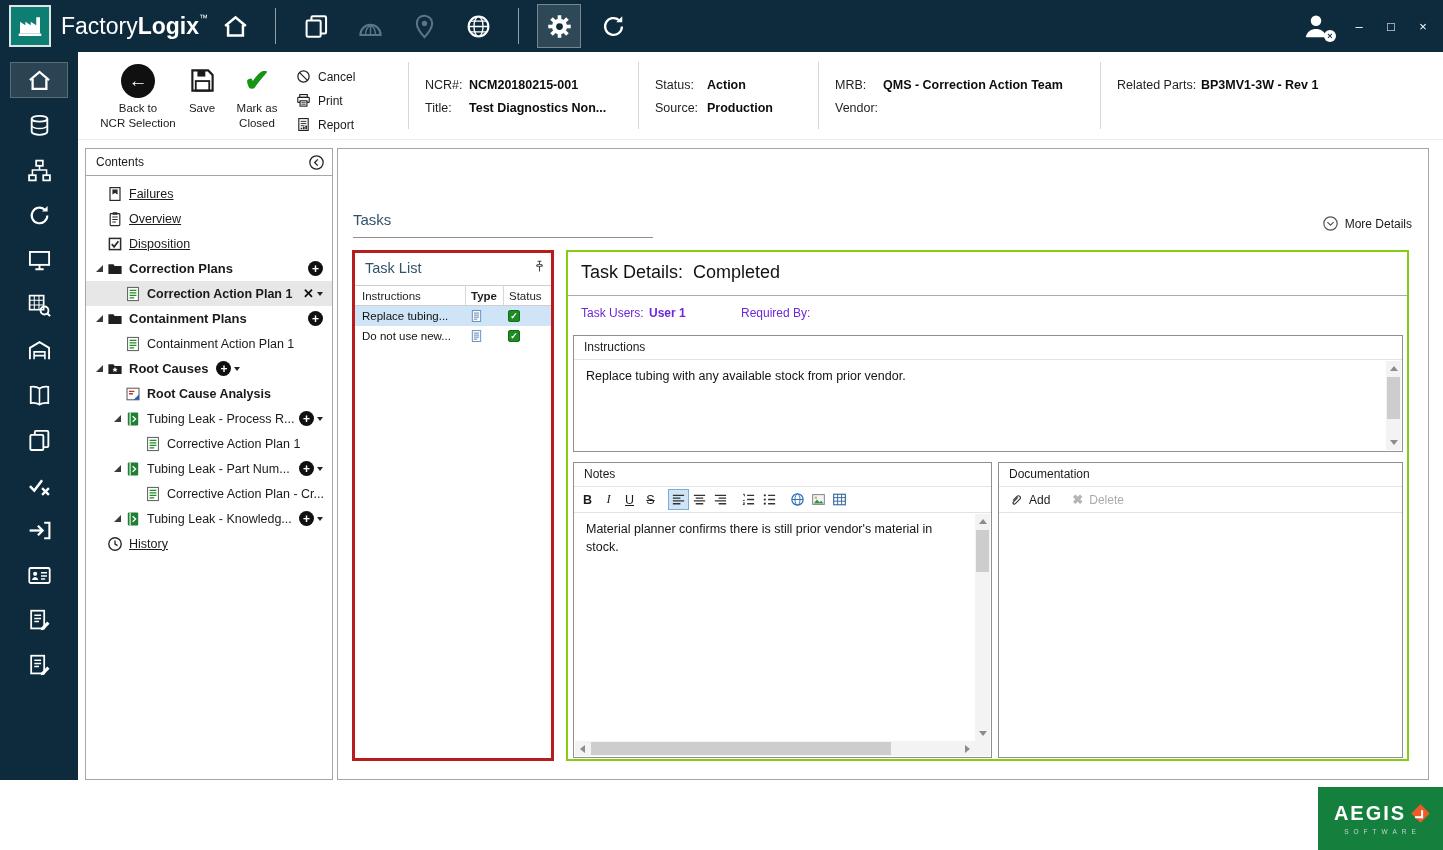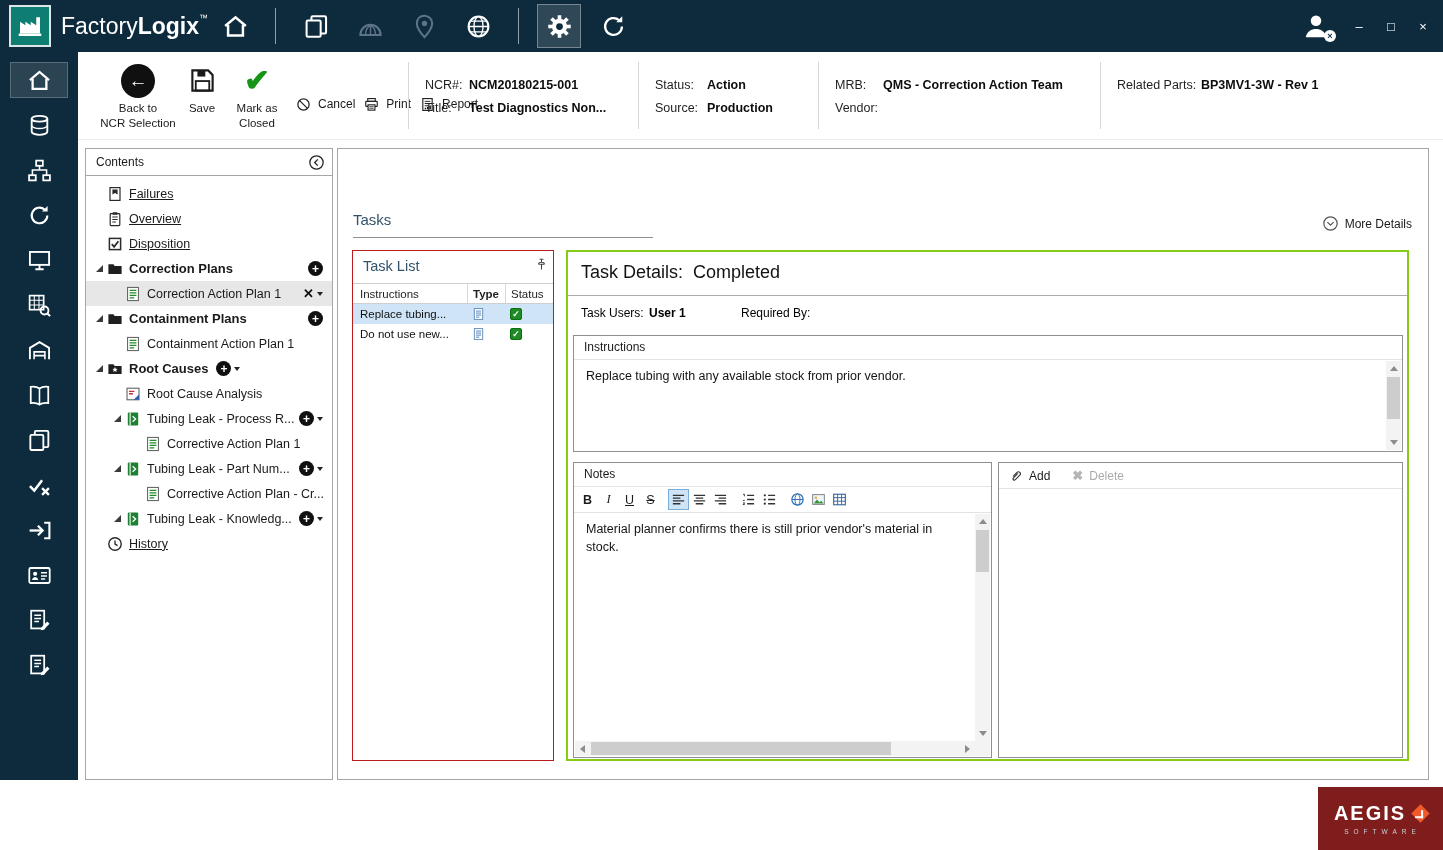--- a/index.html
+++ b/index.html
@@ -35,21 +35,21 @@
 
 .toolbar{position:absolute;left:78px;top:52px;right:0;height:88px;background:#fff;display:flex;border-bottom:1px solid #ececec;}
 .tb-actions{display:flex;padding:10px 4px 0 20px;width:330px;flex:none;}
 .tb-btn{display:flex;flex-direction:column;align-items:center;flex:none;}
 .tb-btn .big{height:37px;display:flex;align-items:center;justify-content:center;}
 .w80{width:80px;} .w48{width:48px;} .w62{width:62px;}
 .back-circle{width:34px;height:34px;border-radius:50%;background:#101010;color:#fff;font-size:19px;font-weight:bold;display:flex;align-items:center;justify-content:center;}
 .tb-lbl{font-size:11.5px;color:#1a1a1a;text-align:center;line-height:1.3;margin-top:2px;}
 .green-check{color:#159415;font-size:31px;font-weight:bold;line-height:1;}
 .floppy{width:27px;height:27px;color:#1a1a1a;}
-.tb-stack{display:flex;flex-direction:row;gap:9px;padding-top:7px;margin-left:8px;}
+.tb-stack{display:flex;flex-direction:column;gap:9px;padding-top:7px;margin-left:8px;}
 .mini{display:flex;align-items:center;gap:7px;font-size:12px;color:#1a1a1a;}
 .mini svg{width:15px;height:15px;color:#222;flex:none;}
 .tb-div{width:1px;background:#d7d7d7;margin:10px 0;flex:none;}
 .tb-group{padding:26px 0 0 16px;}
 .g1{width:229px;flex:none;} .g2{width:179px;flex:none;} .g3{width:281px;flex:none;} .g4{flex:1;}
 .f-row{display:flex;margin-bottom:9px;font-size:12.5px;}
 .f-lbl{color:#1f1f1f;flex:none;}
 .f-val{font-weight:bold;color:#0d0d0d;white-space:nowrap;}
 .lw44{width:44px;} .lw52{width:52px;} .lw48{width:48px;} .lw84{width:84px;}
 
@@ -59,60 +59,60 @@
 .ct-collapse{margin-left:auto;width:17px;height:17px;color:#222;}
 .ct-collapse svg{width:17px;height:17px;display:block;}
 .tree{padding-top:5px;}
 .trow{display:flex;align-items:center;height:25px;font-size:12.5px;color:#1a1a1a;}
 .lvl0{padding-left:8px;} .lvl1{padding-left:26px;} .lvl2{padding-left:46px;text-align:right;}
 .exp{width:13px;height:13px;flex:none;position:relative;}
 .exp.on::after{content:"";position:absolute;left:2px;top:3px;border-left:7px solid transparent;border-bottom:7px solid #3a3a3a;}
 .ti{width:16px;height:16px;margin-right:6px;flex:none;}
 .ti svg{width:16px;height:16px;display:block;}
 .tlink{text-decoration:underline;}
-.tbold{font-weight:normal;}
+.tbold{font-weight:bold;}
 .tbig{font-weight:bold;font-size:13px;}
 .trow.selected{background:#e7e7e7;}
 .plus{width:15px;height:15px;border-radius:50%;background:#101010;color:#fff;font-size:12px;font-weight:bold;display:flex;align-items:center;justify-content:center;line-height:0;flex:none;}
 .drop{width:0;height:0;border-left:3.5px solid transparent;border-right:3.5px solid transparent;border-top:4.5px solid #222;margin-left:3px;flex:none;}
 .xdel{font-weight:bold;font-size:13px;color:#111;line-height:1;}
 .mla{margin-left:auto;margin-right:9px;display:flex;align-items:center;}
 .ml8{margin-left:8px;display:flex;align-items:center;}
 
 
 .main{position:absolute;left:337px;top:148px;width:1092px;height:632px;border:1px solid #a6a6a6;background:#fff;}
 .m-head{position:absolute;left:0;top:0;right:0;height:52px;border-bottom:1px solid #a6a6a6;}
 .m-title{position:absolute;left:15px;top:12px;font-size:20px;color:#121212;white-space:pre;}
 .construction{position:absolute;right:15px;top:16px;display:flex;align-items:center;gap:7px;font-size:12px;color:#1b1b1b;}
 .construction svg{width:19px;height:19px;color:#16334c;}
 .tasks-lbl{position:absolute;left:15px;top:62px;width:300px;font-size:15px;color:#33536b;padding-bottom:9px;border-bottom:1px solid #8f8f8f;}
 .more{position:absolute;right:16px;top:66px;display:flex;align-items:center;gap:6px;font-size:12px;color:#1b1b1b;}
 .more svg{width:17px;height:17px;color:#555;}
 
 
-.tlp{position:absolute;left:14px;top:101px;width:202px;height:511px;border:1px solid #b91c1c;}
+.tlp{position:absolute;left:14px;top:101px;width:202px;height:511px;border:3px solid #b91c1c;}
 .tl-title{padding:7px 0 9px 10px;font-size:14.5px;color:#33536b;}
 .pinbtn{position:absolute;top:7px;right:5px;width:13px;height:13px;color:#444;}
 .pinbtn svg{width:13px;height:13px;display:block;}
 .tl-cols{display:flex;height:21px;border-top:1px solid #cfcfcf;border-bottom:1px solid #cfcfcf;align-items:stretch;font-size:11.5px;color:#1f1f1f;}
 .cc1{flex:1;padding-left:7px;display:flex;align-items:center;}
 .cc2{width:38px;border-left:1px solid #d8d8d8;padding-left:5px;display:flex;align-items:center;font-weight:bold;}
 .cc3{width:48px;border-left:1px solid #d8d8d8;padding-left:5px;display:flex;align-items:center;}
 .tl-row{display:flex;height:20px;align-items:stretch;font-size:11.5px;color:#111;}
 .tl-row.sel{background:#cfe5f7;}
 .tl-row .cc2,.tl-row .cc3{border-left:none;}
 .gcheck{width:12px;height:12px;background:#1f8b24;border:1px solid #0f6f14;border-radius:2px;color:#fff;font-size:9px;font-weight:bold;display:flex;align-items:center;justify-content:center;line-height:1;}
 .typeicon{width:13px;height:14px;}
 .typeicon svg{width:13px;height:14px;display:block;}
 
 
 .dp{position:absolute;left:228px;top:101px;right:19px;height:511px;border:2px solid #84cc16;}
 .dp-head{height:44px;border-bottom:1px solid #ababab;position:relative;}
 .dp-title{position:absolute;left:13px;top:10px;font-size:18px;color:#121212;white-space:pre;}
-.dp-users{height:36px;display:flex;align-items:flex-start;padding:10px 0 0 13px;font-size:12px;color:#000000;}
+.dp-users{height:36px;display:flex;align-items:flex-start;padding:10px 0 0 13px;font-size:12px;color:#6d28d9;}
 .u-lbl{width:68px;flex:none;} .u-val{width:92px;flex:none;font-weight:bold;}
 .dp-body{padding:3px 4px 0 5px;}
 .fs{border:1px solid #909090;position:relative;background:#fff;}
 .fs-lab{font-size:12px;color:#1b1b1b;padding:4px 10px 3px;border-bottom:1px solid #e3e3e3;height:24px;}
 .fs-instr{height:117px;margin-bottom:10px;}
 .fs-text{padding:8px 26px 6px 12px;font-size:12.5px;color:#141414;line-height:1.35;}
 .bottom-row{display:flex;gap:6px;}
 .fs-notes{width:419px;height:296px;flex:none;}
 .fs-doc{flex:1;height:296px;}
 .nt-bar{height:26px;display:flex;align-items:center;padding-left:3px;border-bottom:1px solid #e3e3e3;}
@@ -141,21 +141,21 @@
 .hs .a{position:absolute;top:0;width:15px;height:15px;display:flex;align-items:center;justify-content:center;}
 .hs .lf{left:0;} .hs .rt{right:0;}
 .hs .thumb{position:absolute;top:1px;bottom:1px;left:16px;width:300px;background:#cdcdcd;}
 .corner{position:absolute;right:1px;bottom:1px;width:15px;height:15px;background:#f3f3f3;}
 .tri-u{width:0;height:0;border-left:4px solid transparent;border-right:4px solid transparent;border-bottom:5px solid #8c8c8c;}
 .tri-d{width:0;height:0;border-left:4px solid transparent;border-right:4px solid transparent;border-top:5px solid #8c8c8c;}
 .tri-l{width:0;height:0;border-top:4px solid transparent;border-bottom:4px solid transparent;border-right:5px solid #8c8c8c;}
 .tri-r{width:0;height:0;border-top:4px solid transparent;border-bottom:4px solid transparent;border-left:5px solid #8c8c8c;}
 
 
-.aegis{position:absolute;left:1318px;top:787px;width:125px;height:63px;background:#7f1d1d;display:flex;flex-direction:column;align-items:center;justify-content:center;}
+.aegis{position:absolute;left:1318px;top:787px;width:125px;height:63px;background:#15803d;display:flex;flex-direction:column;align-items:center;justify-content:center;}
 .aegis-row{display:flex;align-items:center;}
 .aegis-name{color:#fff;font-weight:bold;font-size:20px;letter-spacing:2px;}
 .aegis-diamond{width:13px;height:13px;background:#f05a28;transform:rotate(45deg);margin-left:8px;position:relative;flex:none;}
 .aegis-diamond::after{content:"";position:absolute;left:2px;top:4px;width:6px;height:6px;border-right:2px solid #fff;border-top:2px solid #fff;transform:rotate(45deg);}
 .aegis-sub{color:#c7d2d9;font-size:6.5px;letter-spacing:5px;margin-top:3px;padding-left:4px;}
 </style>
 </head>
 <body>
 
 <svg width="0" height="0" style="position:absolute" aria-hidden="true">
@@ -895,20 +895,21 @@
                   <span class="tri-l"></span>
                 </span>
                 <span class="thumb"></span>
                 <span class="a rt">
                   <span class="tri-r"></span>
                 </span>
               </div>
             <div class="corner"></div>
           </div>
           <div class="fs fs-doc">
+            <div class="fs-lab">Documentation</div>
             <div class="doc-bar">
               <span class="doc-add">
                   <svg>
                     <use href="#i-paperclip"></use>
                   </svg>
                   <span>Add</span>
                 </span>
               <span class="doc-del">
                   <span class="x">✖</span>
                   <span>Delete</span>

